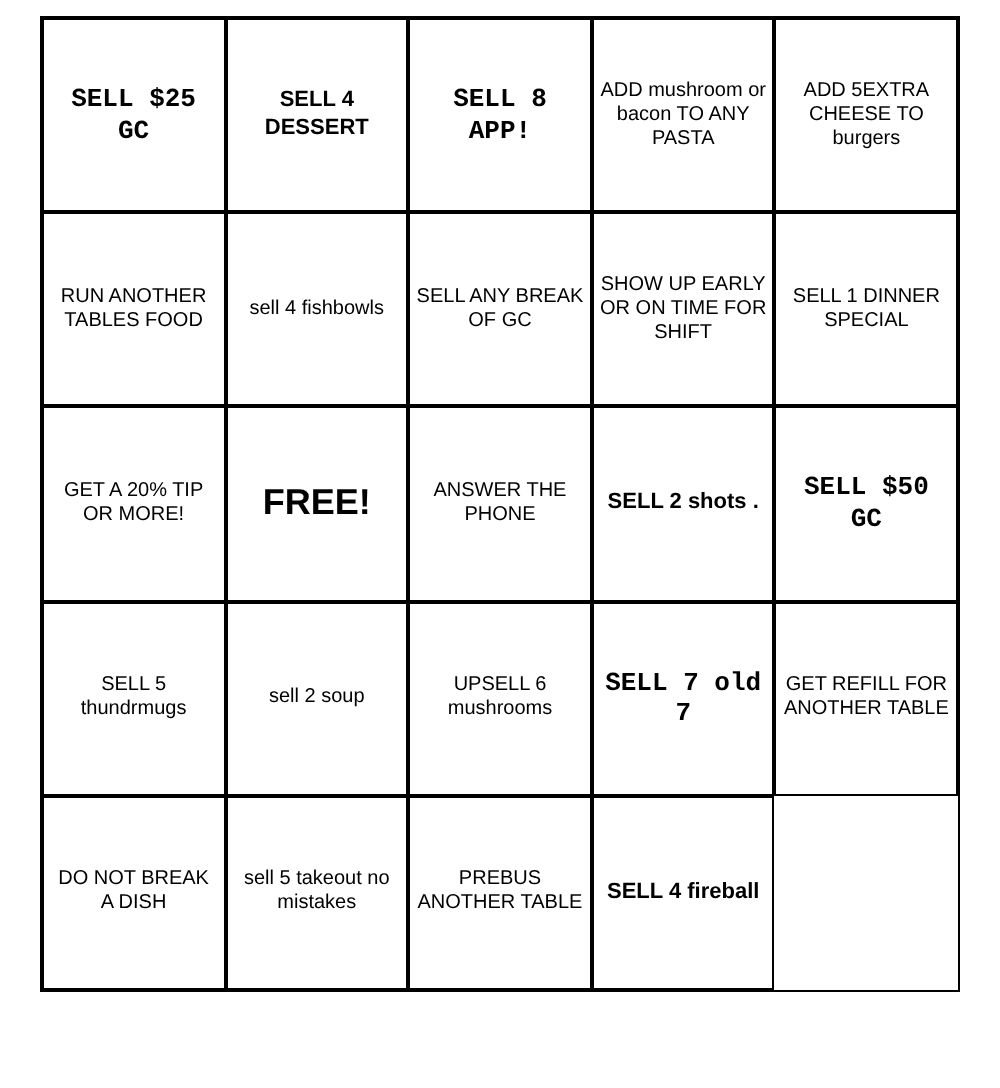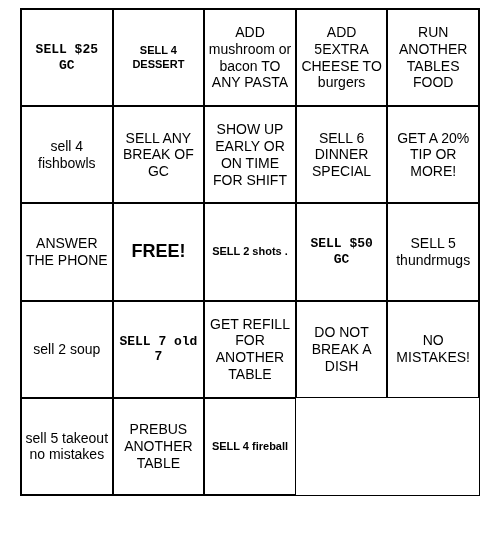--- a/index.html
+++ b/index.html
@@ -34,21 +34,21 @@
       height: 488px;
       border: 1.5px solid #000;
     }
     .bingo-cell {
       border: 1px solid #000;
       display: flex;
       align-items: center;
       justify-content: center;
       text-align: center;
       padding: 3px;
-      font-size: 14px;
+      font-size: 10px;
       line-height: 1.2;
       font-family: Arial, sans-serif;
     }
     .bingo-cell.free {
       font-size: 18px;
       font-weight: bold;
     }
     .bingo-cell.large-text {
       font-size: 13px;
       font-weight: bold;
@@ -66,34 +66,35 @@
   <span></span>
   <span></span>
   <span></span>
   <span></span>
   <span></span>
 </div>
 
 <div class="bingo-grid" id="bingo-grid">
 <div class="bingo-cell large-text">SELL $25 GC</div>
     <div class="bingo-cell medium-text">SELL 4 DESSERT</div>
+    <div class="bingo-cell large-text">SELL 8 APP!</div>
     <div class="bingo-cell">ADD mushroom or bacon TO ANY PASTA</div>
     <div class="bingo-cell">ADD 5EXTRA CHEESE TO burgers</div>
     <div class="bingo-cell">RUN ANOTHER TABLES FOOD</div>
     <div class="bingo-cell">sell 4 fishbowls</div>
     <div class="bingo-cell">SELL ANY BREAK OF GC</div>
     <div class="bingo-cell">SHOW UP EARLY OR ON TIME FOR SHIFT</div>
-    <div class="bingo-cell">SELL 6 DINNER SPECIAL</div>
+    <div class="bingo-cell">SELL 1 DINNER SPECIAL</div>
     <div class="bingo-cell">GET A 20% TIP OR MORE!</div>
+    <div class="bingo-cell free">FREE!</div>
     <div class="bingo-cell">ANSWER THE PHONE</div>
-    <div class="bingo-cell free">FREE!</div>
     <div class="bingo-cell medium-text">SELL 2 shots .</div>
     <div class="bingo-cell large-text">SELL $50 GC</div>
     <div class="bingo-cell">SELL 5 thundrmugs</div>
     <div class="bingo-cell">sell 2 soup</div>
+    <div class="bingo-cell">UPSELL 6 mushrooms</div>
     <div class="bingo-cell large-text">SELL 7 old 7</div>
     <div class="bingo-cell">GET REFILL FOR ANOTHER TABLE</div>
     <div class="bingo-cell">DO NOT BREAK A DISH</div>
-    <div class="bingo-cell">NO MISTAKES!</div>
     <div class="bingo-cell">sell 5 takeout no mistakes</div>
     <div class="bingo-cell">PREBUS ANOTHER TABLE</div>
     <div class="bingo-cell medium-text">SELL 4 fireball</div>
   </div>
 
 </body></html>

